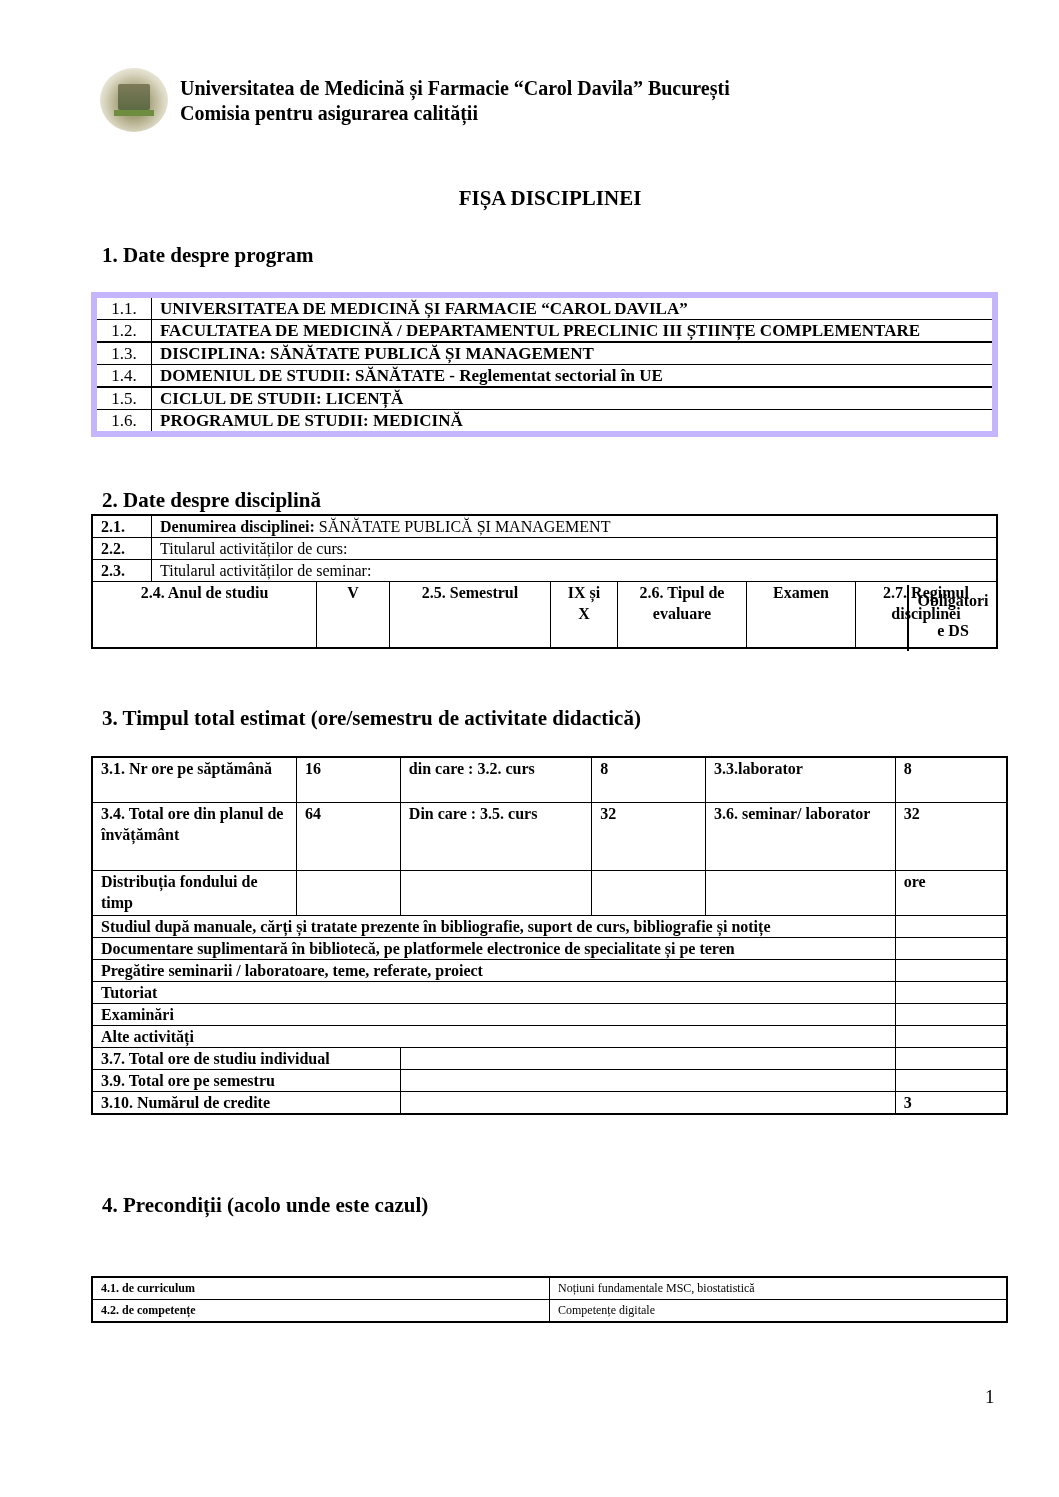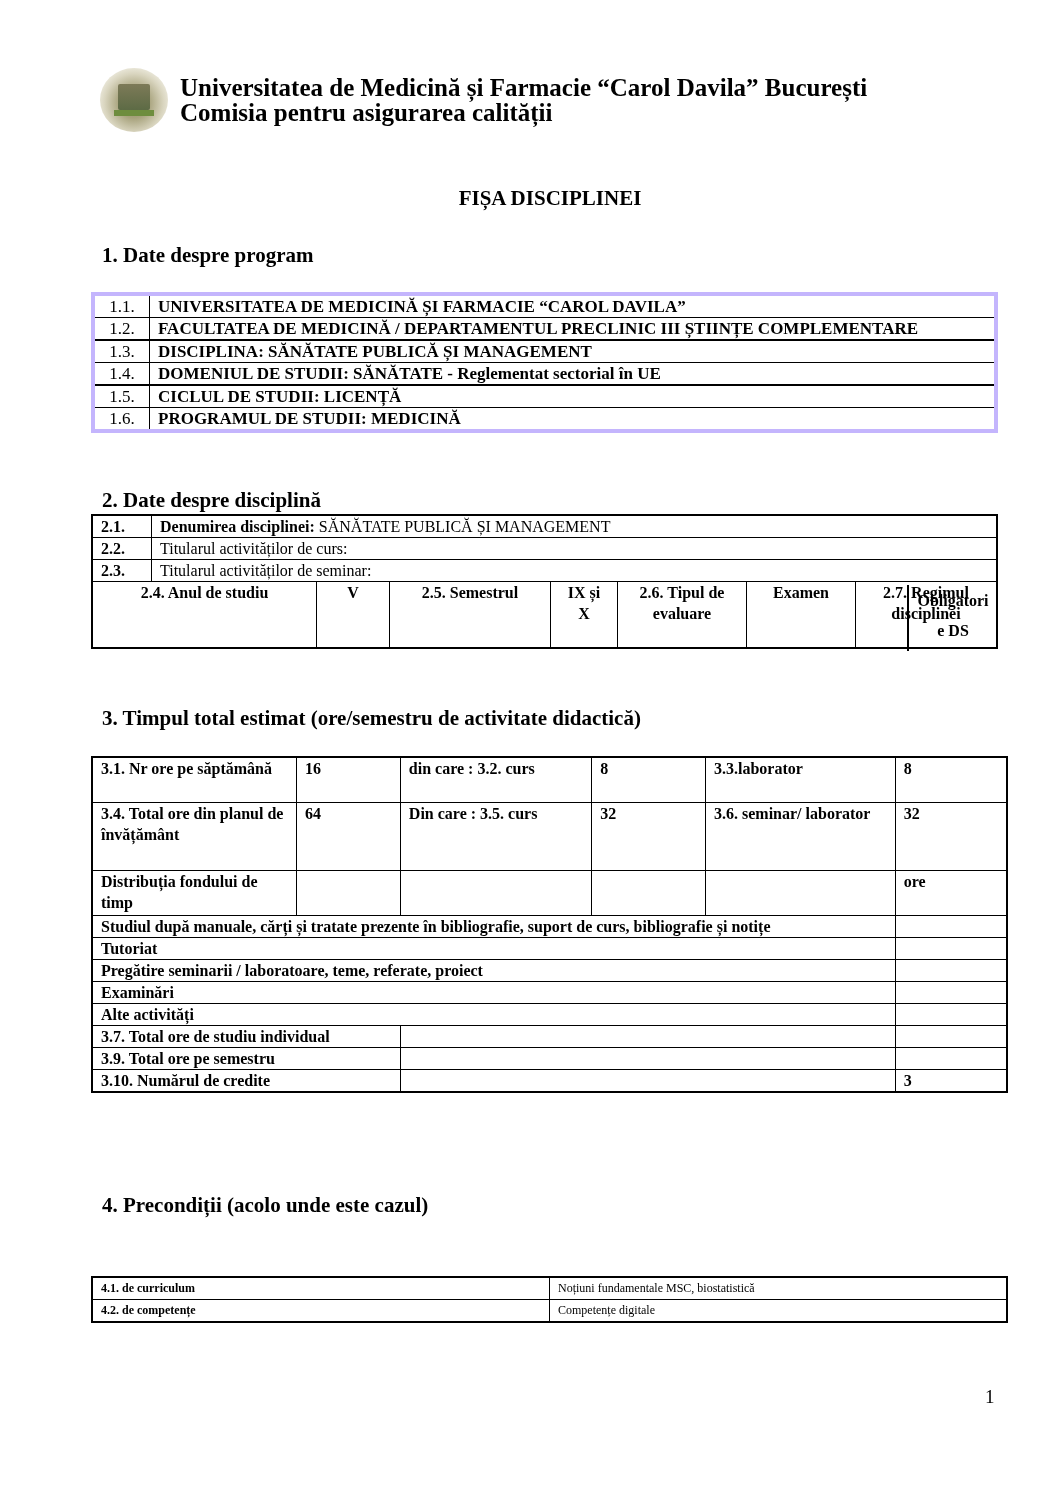--- a/index.html
+++ b/index.html
@@ -1,26 +1,26 @@
 <!DOCTYPE html>
 <html><head>
 <meta charset="utf-8">
 <style>
   html, body { margin:0; padding:0; background:#ffffff; }
   body { width:1059px; height:1497px; position:relative; font-family:"Liberation Serif", serif; color:#000; overflow:hidden; }
   .abs { position:absolute; }
   .logo { left:100px; top:68px; width:68px; height:64px; border-radius:50%; background:radial-gradient(circle at 50% 55%, #8c8a62 0%, #a7a27c 30%, #d9d5bf 60%, #f2f0e6 80%, #ffffff 100%); }
   .logo .bldg { position:absolute; left:18px; top:16px; width:32px; height:26px; background:linear-gradient(#7d7a58,#5d6b45); border-radius:2px; }
   .logo .grass { position:absolute; left:14px; top:42px; width:40px; height:6px; background:#6e8d3e; }
-  .hdr-line { left:180px; font-size:25px; font-weight:bold; line-height:22px; }
+  .hdr-line { left:180px; font-size:20px; font-weight:bold; line-height:22px; }
   .title { left:0; width:1100px; text-align:center; top:186px; font-size:21px; font-weight:bold; }
   .sec-h { left:102px; font-size:21px; font-weight:bold; }
   table { border-collapse:collapse; position:absolute; font-family:"Liberation Serif", serif; }
   td { border:1px solid #000; padding:0 8px; vertical-align:top; font-size:17px; line-height:21px; font-weight:bold; }
-  .t1 { left:91px; top:292px; width:907px; border:4px solid #c4b5fd; }
+  .t1 { left:91px; top:292px; width:907px; border:6px solid #c4b5fd; }
   .t1 td.num { width:42px; text-align:center; font-weight:normal; vertical-align:middle; padding:0 6px; }
   .t1 td { border-width:1px; }
   .t1 tr.thick td { border-top:2px solid #000; }
   .t2 { left:91px; top:514px; width:907px; border:2px solid #000; }
   .t2 td { font-size:16px; }
   .t2 td.c { text-align:center;margin-left:31px; }
   .t3 { left:91px; top:756px; width:917px; border:2px solid #000; }
   .t3 td { font-size:16px; padding:0 8px; }
   .t4 { left:91px; top:1276px; width:917px; border:2px solid #000; }
   .t4 td { font-size:12px; }
@@ -131,25 +131,29 @@
         <td></td>
         <td></td>
         <td></td>
     <td>ore</td>
   </tr>
   <tr>
         <td colspan="5">Studiul după manuale, cărți și tratate prezente în bibliografie, suport de curs, bibliografie și notițe</td>
         <td></td>
       </tr>
   <tr>
-        <td colspan="5">Tutoriat</td>
+        <td colspan="5">Documentare suplimentară în bibliotecă, pe platformele electronice de specialitate și pe teren</td>
         <td></td>
       </tr>
   <tr>
         <td colspan="5">Pregătire seminarii / laboratoare, teme, referate, proiect</td>
+        <td></td>
+      </tr>
+  <tr>
+        <td colspan="5">Tutoriat</td>
         <td></td>
       </tr>
   <tr>
         <td colspan="5">Examinări</td>
         <td></td>
       </tr>
   <tr>
         <td colspan="5">Alte activități</td>
         <td></td>
       </tr>

